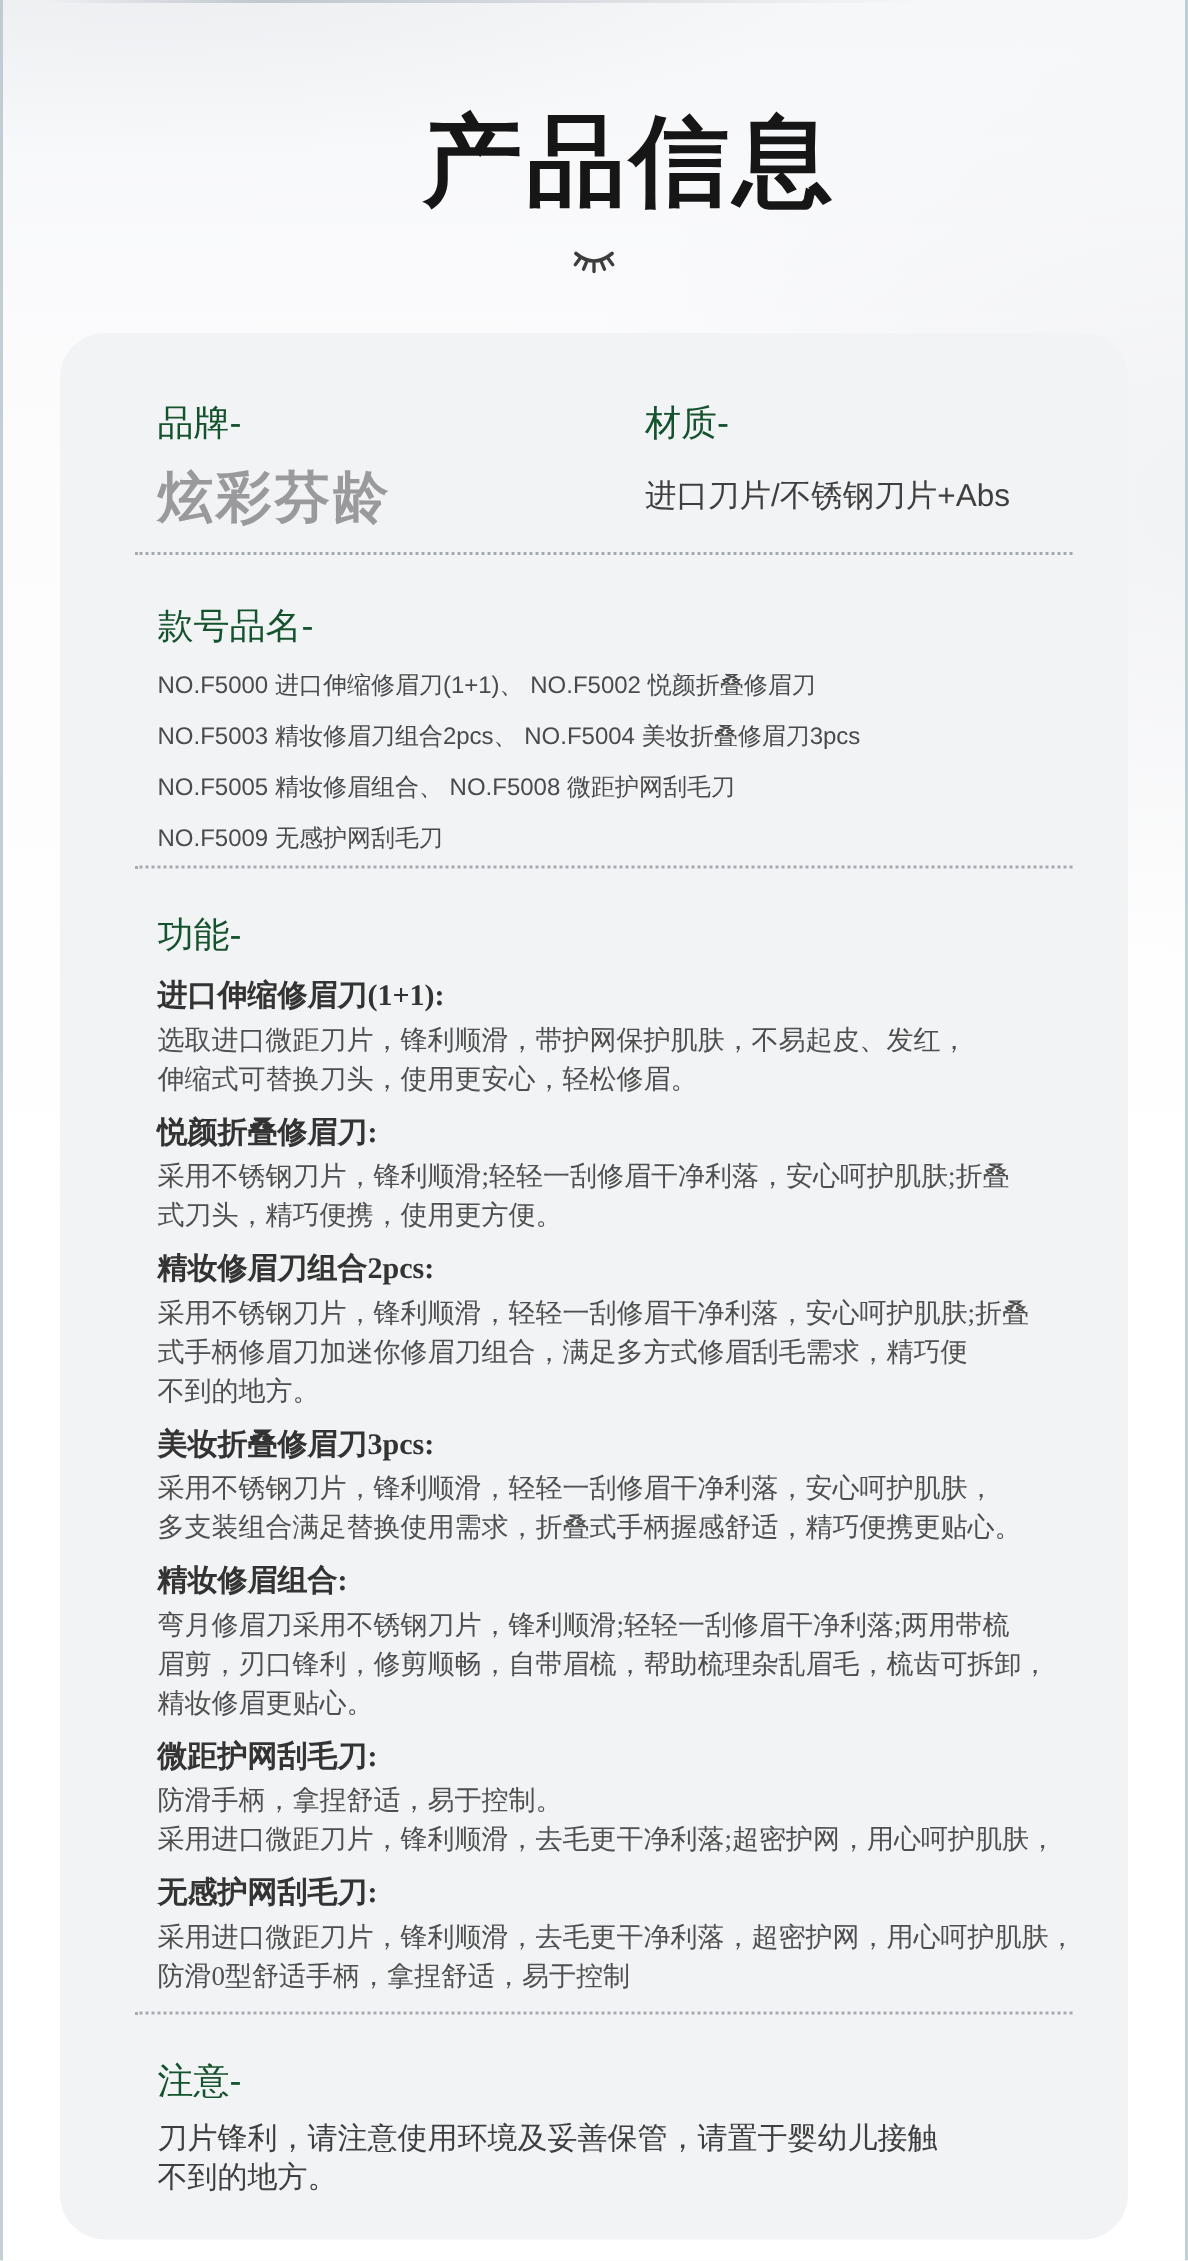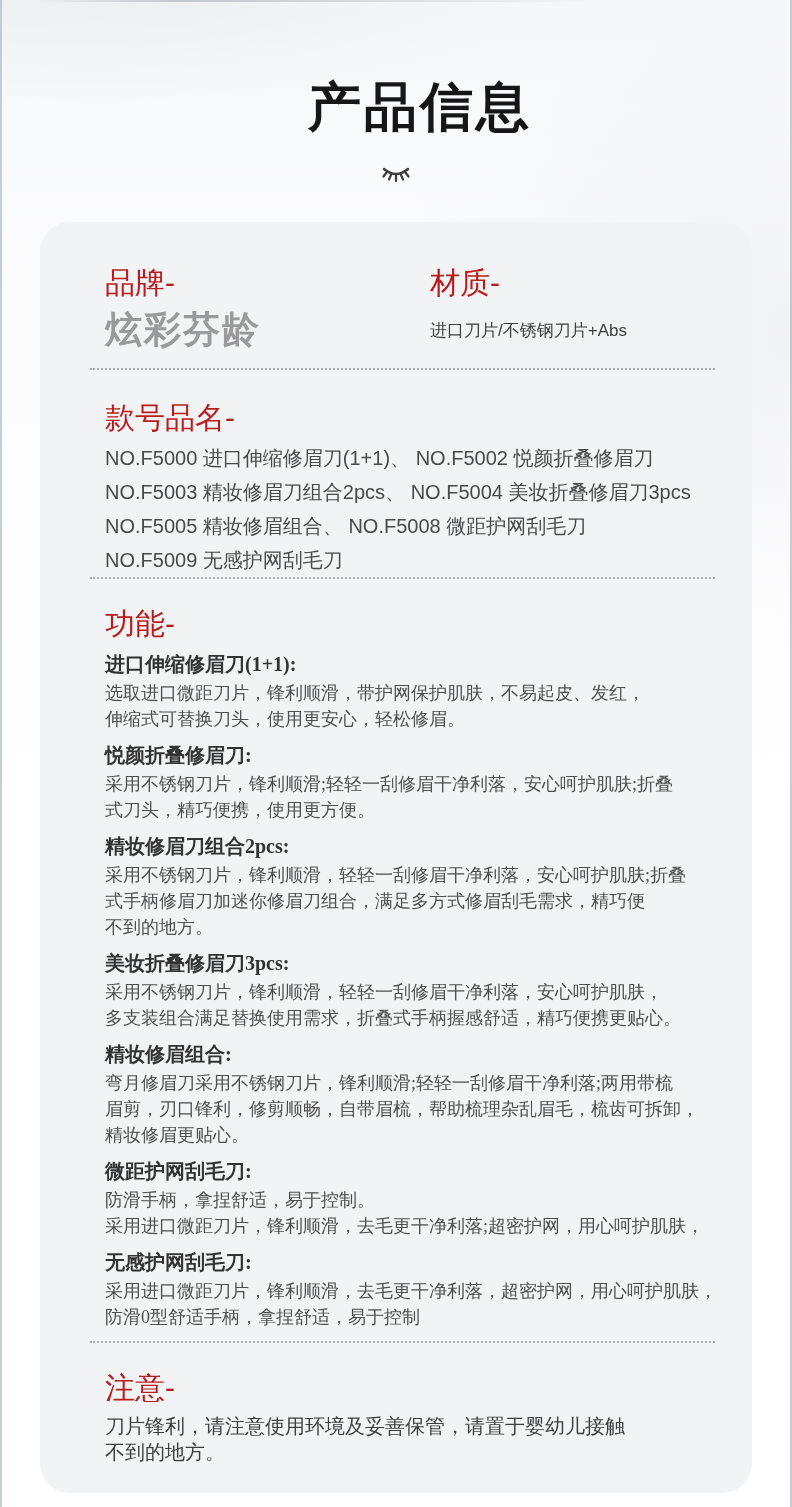--- a/index.html
+++ b/index.html
@@ -14,53 +14,53 @@
       radial-gradient(760px 520px at 104% 22%, #f1f2f4 0%, rgba(241,242,244,0) 60%),
       linear-gradient(180deg,#f6f7f9 0%,#fcfcfd 20%,#ffffff 55%);
   }
   .edge { position:absolute; top:0; bottom:0; width:2px; background:#aebfc4; opacity:.75; }
   .edge.left { left:0; } .edge.right { right:0; }
   .top-edge { position:absolute; top:0; left:0; right:0; height:2px;
     background:linear-gradient(90deg, transparent 4%, rgba(110,125,135,.35) 22%, rgba(110,125,135,.18) 50%, transparent 78%); }
 
   header { padding-top:78px; text-align:center; }
   h1.page-title {
-    font-size:53px; line-height:58px; font-weight:700;
+    font-size:66px; line-height:58px; font-weight:700;
     letter-spacing:3px; color:#161616;padding-left:48px;
   }
   .lash-wrap { margin-top:28px; height:22px; display:flex; justify-content:center; }
 
   .card {
     width:712px; height:1271px; margin:36px auto 0;
     background:#f2f3f5; border-radius:30px;
     padding:46px 37px 0 65px;
     overflow:hidden;
   }
 
-  .label { font-size:30px; line-height:30px; font-weight:500; color:#b91c1c; }
+  .label { font-size:24px; line-height:30px; font-weight:500; color:#14532d; }
 
   .row1 { display:flex; }
   .col-brand { width:325px; flex:0 0 325px; }
   .brand-logo {
     margin-top:12px; font-size:37px; line-height:44px; font-weight:800;
     color:#9a9a9c; letter-spacing:2px;
-    font-family:Liberation Mono, monospace;
+    font-family:Liberation Sans, sans-serif;
   }
-  .material-value { margin-top:18px; font-size:17px; line-height:30px; color:#3f3f3f; white-space:nowrap; }
+  .material-value { margin-top:18px; font-size:21px; line-height:30px; color:#3f3f3f; white-space:nowrap; }
 
   .divider {
     border:none; height:0;
     border-top:2px dotted #a3aab0;
     margin:14px 0 0 -15px;
   }
   .divider.d2, .divider.d3 { margin-top:0; }
 
   .models { margin-top:33px; }
   .models .lines { margin-top:8px; }
-  .models .line { font-size:20px; line-height:34px; color:#4a4a4a; white-space:nowrap; }
+  .models .line { font-size:16px; line-height:34px; color:#4a4a4a; white-space:nowrap; }
 
   .features-label { margin-top:30px; }
   .features { margin-top:12px; }
   .feature { margin-bottom:10px;font-family:Liberation Serif, serif; }
   .feature-name { font-size:20px; line-height:26px; font-weight:700; color:#333333; margin-bottom:4px; white-space:nowrap; }
   .feature-desc .line { font-size:18px; line-height:25.6px; color:#4f4f4f; white-space:nowrap; }
 
   .notice { margin-top:30px; }
   .notice .lines { margin-top:10px; }
   .notice .line { font-size:20px; line-height:26px; color:#3f3f3f; white-space:nowrap; }

